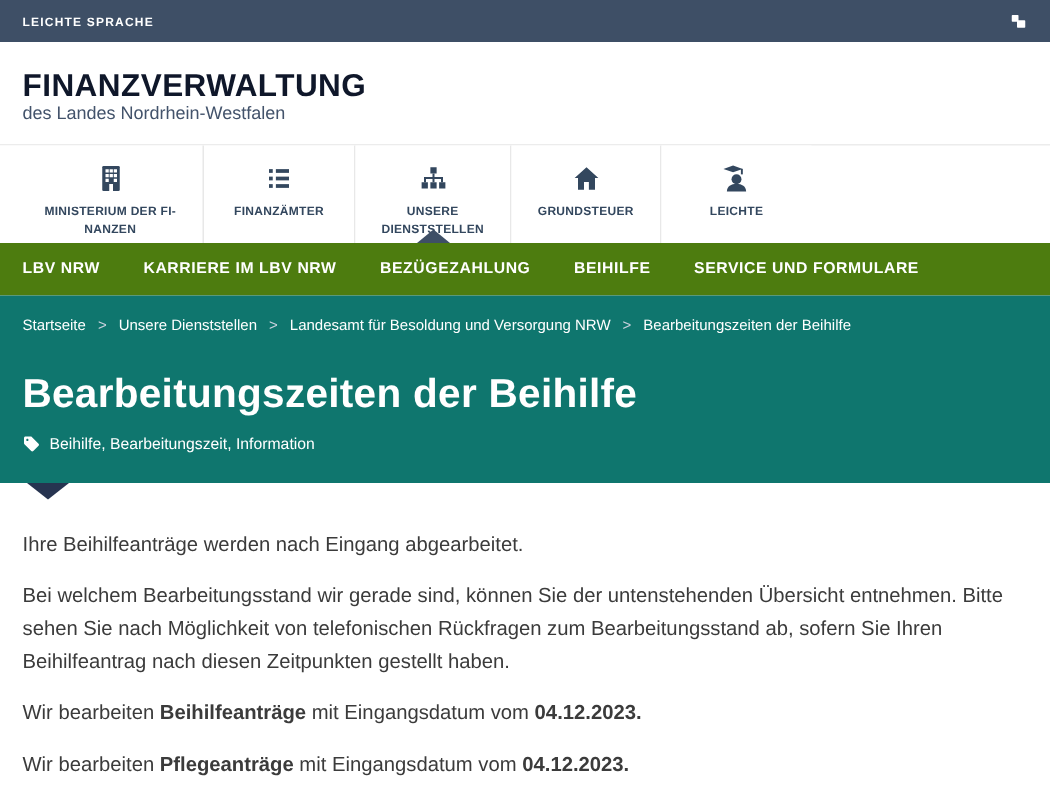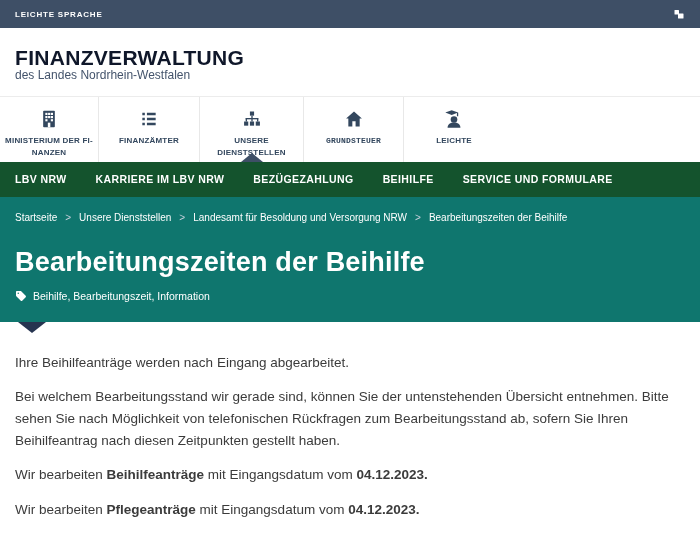--- a/index.html
+++ b/index.html
@@ -14,34 +14,34 @@
 
   
   .header { padding:19px 15px 13px; }
   .brand-title { font-size:21px; font-weight:800; color:#0f172a; letter-spacing:.3px; line-height:1.05; }
   .brand-sub   { font-size:12px; font-weight:400; color:#43536B; line-height:1.15; }
 
   
   .iconnav { display:flex; border-top:1px solid #ececec; height:66px; position:relative; }
   .nav-item { display:flex; flex-direction:column; align-items:center; padding-top:11px;
               border-right:1px solid #e8e8e8; position:relative; cursor:pointer; background:#fff; }
-  .nav-item:nth-child(1){ width:99px; }
+  .nav-item:nth-child(1){ width:136px;padding-left:12px; }
   .nav-item:nth-child(2){ width:101px; }
   .nav-item:nth-child(3){ width:104px; }
-  .nav-item:nth-child(4){ width:100px;font-family:Liberation Mono, monospace; }
+  .nav-item:nth-child(4){ width:100px; }
   .nav-item:nth-child(5){ width:100px; border-right:none; }
   .nav-item .icn { height:22px; color:#33475E; display:flex; align-items:center; }
   .nav-label { margin-top:5px; font-size:8px; font-weight:bold; color:#33475E;
                text-align:center; line-height:1.55; max-width:98px; letter-spacing:.2px; }
   .active-arrow { position:absolute; bottom:0; left:50%; transform:translateX(-50%);
                   width:0; height:0; border-left:11px solid transparent;
                   border-right:11px solid transparent; border-bottom:9px solid #3E4F66; }
 
   
-  .menubar { height:35px; background:#14532d; display:flex; align-items:center;
+  .menubar { height:35px; background:#4d7c0f; display:flex; align-items:center;
              gap:29px; padding:0 15px; }
   .menu-item { color:#fff; font-size:10.5px; font-weight:bold; letter-spacing:.4px;
                cursor:pointer; white-space:nowrap; }
 
   
   .hero { background:#0f766e; padding:15px 15px 20px; }
   .breadcrumb { display:flex; align-items:center; gap:8px; color:#fff; font-size:10px; }
   .crumb { cursor:pointer; white-space:nowrap; }
   .crumb-sep { color:#c9d1dd; }
   .hero-title { color:#fff; font-size:27px; font-weight:bold; margin-top:24px; letter-spacing:.2px; }

